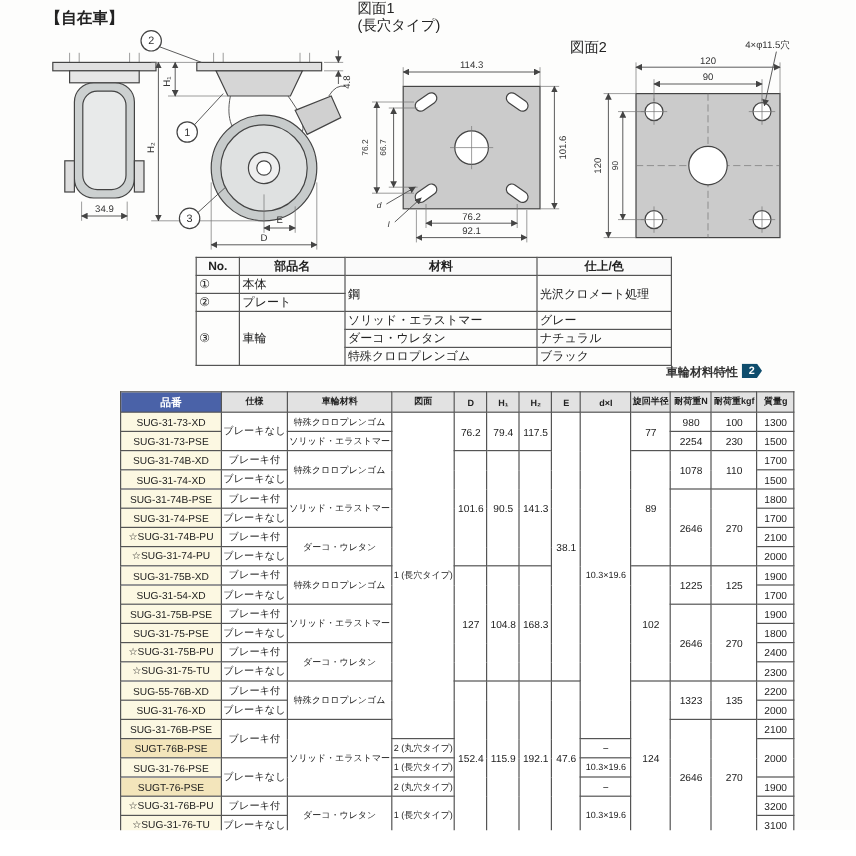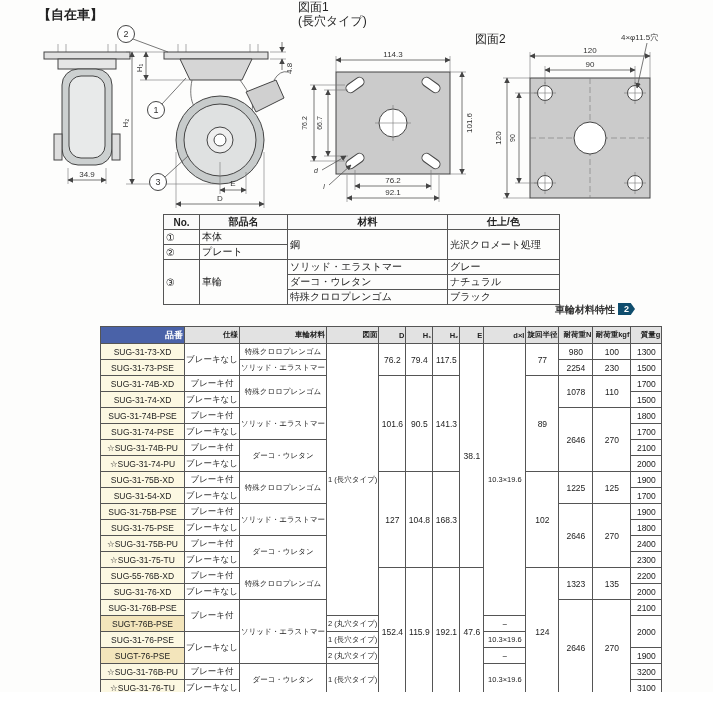--- a/index.html
+++ b/index.html
@@ -29,21 +29,21 @@
   .wheel-note{position:absolute;right:78px;top:303px;font-size:10px;font-weight:bold;color:#333;
       display:flex;gap:3px;}
   .badge{display:inline-block;width:17px;height:12px;background:var(--badge);color:#fff;
       font-size:9px;font-weight:bold;text-align:center;line-height:12px;
       clip-path:polygon(0 0,75% 0,100% 50%,75% 100%,0 100%);}
   
   #spec-table{position:absolute;left:100px;top:326px;border-collapse:collapse;table-layout:fixed;
       border:1.5px solid #333;}
   #spec-table th,#spec-table td{border:1px solid #555;text-align:center;vertical-align:middle;
       padding:0 1px;white-space:nowrap;overflow:hidden;}
-  #spec-table th{background:var(--header-gray);font-size:7.5px;font-weight:bold;height:16px;text-align:right;}
+  #spec-table th{background:var(--header-gray);font-size:7.5px;font-weight:bold;height:16px;}
   #spec-table th.th-blue{background:var(--header-blue);color:#fff;font-size:9px;}
   #spec-table td{font-size:8.5px;height:15px;background:#fff;}
   #spec-table td.part{background:var(--part-bg);font-size:8.5px;margin-top:16px;}
   #spec-table td.part.hl{background:var(--part-bg-highlight);}
   #spec-table td.sm{font-size:7.5px;}
   .footer-note{position:absolute;left:115px;top:697px;font-size:10px;color:#222;}
 </style>
 </head>
 <body>
 

